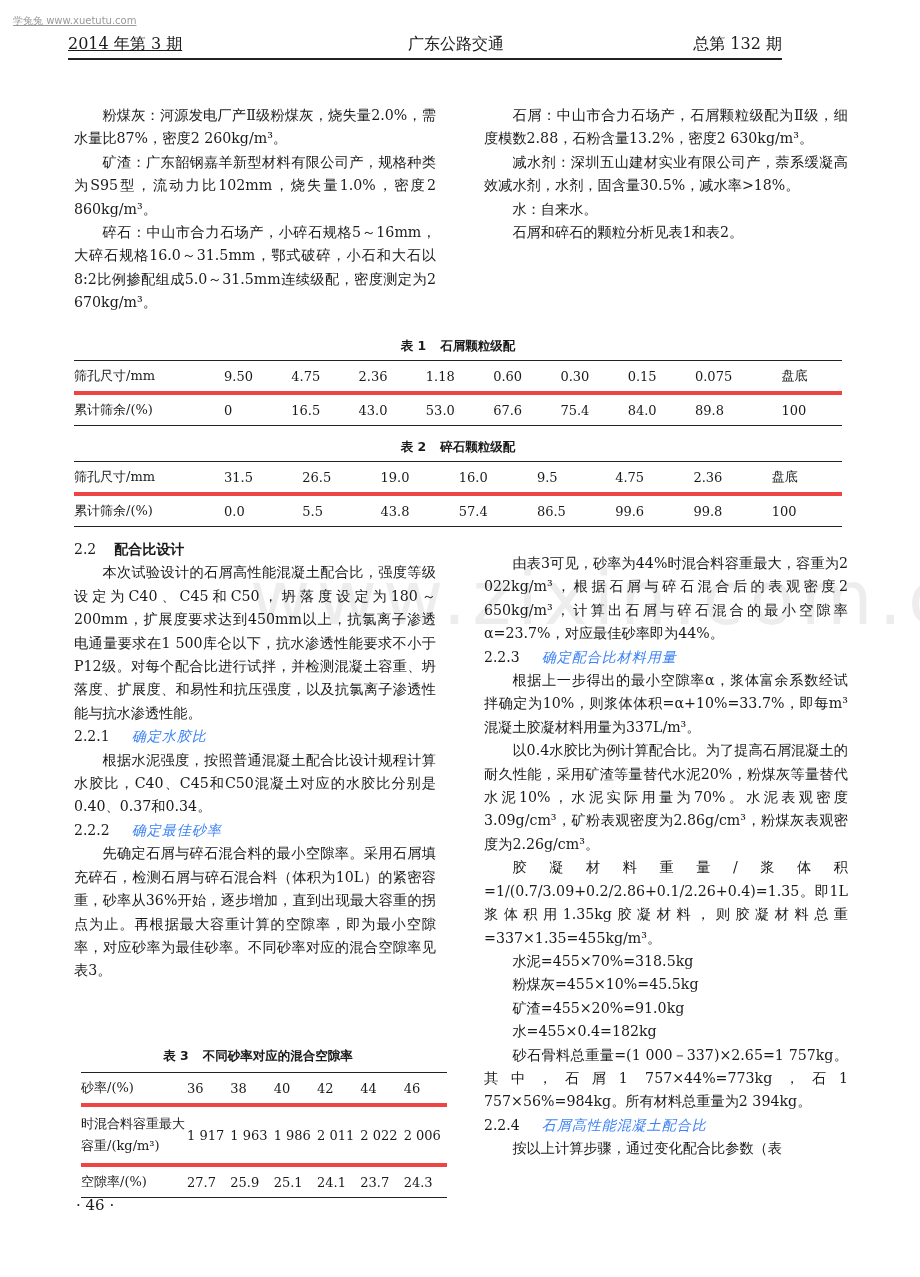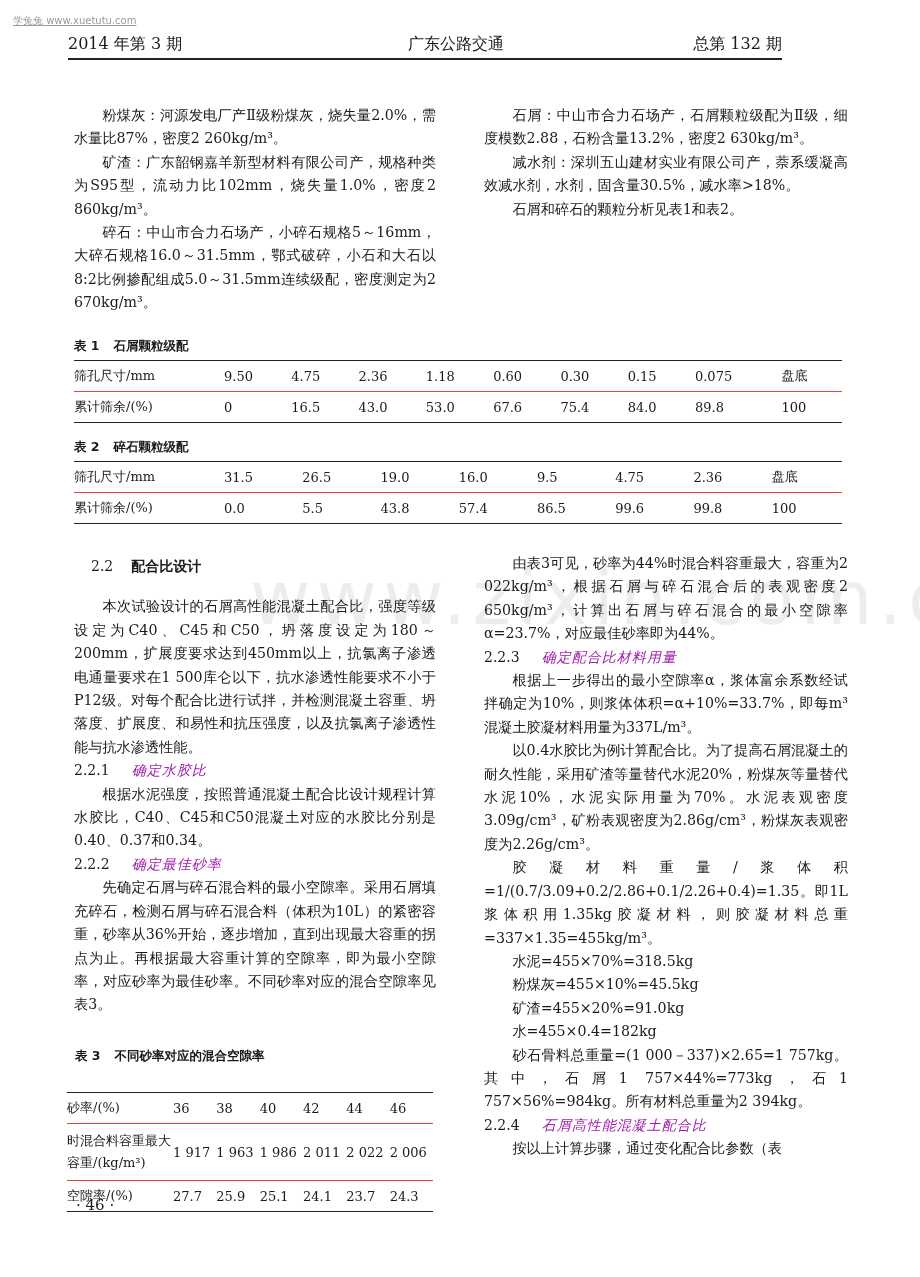--- a/index.html
+++ b/index.html
@@ -10,52 +10,52 @@
   }
   .site-mark {
     position: absolute; left: 13px; top: 14px;
     font-family: "DejaVu Sans", sans-serif; font-size: 10px; color: #9a9a9a; text-decoration: underline;
   }
   .header {
     position: absolute; left: 68px; top: 32px; width: 714px; height: 26px;
     border-bottom: 2px solid #222;
   }
   .header span { position: absolute; top: 2px; font-size: 16px; }
-  .h-left { left: 0; }
+  .h-left { left: 0; text-decoration: underline; }
   .h-center { left: 340px; text-align: center; }
   .h-right { right: 0; }
 
   .col {
     position: absolute; width: 362px; font-size: 14.2px; line-height: 23.4px;
   }
   .col-left { left: 74px; }
   .col-right { left: 484px; width: 364px; }
   .p { text-indent: 2em; margin: 0; text-align: justify; }
   .formula { margin: 0; padding-left: 2em; }
-  .sec2 { font-family: "DejaVu Sans", sans-serif; font-weight: bold; font-size: 14px; margin: 17px; }
+  .sec2 { font-family: "DejaVu Sans", sans-serif; font-weight: bold; font-size: 14px; margin: 0; }
   .sec2 .num { font-family: "DejaVu Serif", serif; font-weight: normal; margin-right: 18px; }
   .sec3 { margin: 0; font-size: 14px; }
   .sec3 .num { margin-right: 22px; }
-  .sec3 .t { font-style: italic; letter-spacing: 1px; color: #a21caf; }
+  .sec3 .t { font-style: italic; letter-spacing: 1px; color: #3b82f6; }
 
   .tbl-caption {
     position: absolute; font-family: "DejaVu Sans", sans-serif; font-weight: bold;
-    font-size: 12.5px; 
+    font-size: 12.5px; text-align: center;
   }
   .tbl-caption .num { margin-right: 14px; }
   table.grid {
     position: absolute; border-collapse: collapse; font-size: 13px;
     border-top: 1.5px solid #222; border-bottom: 1.5px solid #222;
   }
   table.grid td { text-align: left; padding: 0; height: 30px; }
-  table.grid tr + tr td { border-top: 1px solid #ef4444; }
+  table.grid tr + tr td { border-top: 4px solid #ef4444; }
   table.grid td.rh { }
   .t1 { left: 74px; top: 360px; width: 768px; }
   .t2 { left: 74px; top: 461px; width: 768px; }
-  .t3 { left: 67px; top: 1072px; width: 366px; margin-top: 20px; }
+  .t3 { left: 81px; top: 1072px; width: 366px; }
   .t3 td { height: 30px; font-size: 13px; }
   .t3 tr.tall td { height: 56px; }
   .t3 td.rh { line-height: 22px; width: 106px; }
 
   .page-num {
     position: absolute; left: 76px; top: 1196px; font-size: 15px;
   }
   .watermark {
     position: absolute; left: 250px; top: 555px;
     font-family: "DejaVu Sans", sans-serif; font-size: 74px; color: rgba(0,0,0,0.07);
@@ -76,20 +76,21 @@
 
 <div class="col col-left" style="top:104px;">
   <p class="p">粉煤灰：河源发电厂产Ⅱ级粉煤灰，烧失量2.0%，需水量比87%，密度2 260kg/m³。</p>
   <p class="p">矿渣：广东韶钢嘉羊新型材料有限公司产，规格种类为S95型，流动力比102mm，烧失量1.0%，密度2 860kg/m³。</p>
   <p class="p">碎石：中山市合力石场产，小碎石规格5～16mm，大碎石规格16.0～31.5mm，鄂式破碎，小石和大石以8:2比例掺配组成5.0～31.5mm连续级配，密度测定为2 670kg/m³。</p>
 </div>
 
 <div class="col col-right" style="top:104px;">
   <p class="p">石屑：中山市合力石场产，石屑颗粒级配为Ⅱ级，细度模数2.88，石粉含量13.2%，密度2 630kg/m³。</p>
   <p class="p">减水剂：深圳五山建材实业有限公司产，萘系缓凝高效减水剂，水剂，固含量30.5%，减水率&gt;18%。</p>
+  <p class="p">水：自来水。</p>
   <p class="p">石屑和碎石的颗粒分析见表1和表2。</p>
 </div>
 
 <div class="tbl-caption" style="left:74px; top:338px; width:768px;">
   <span class="num">表 1</span><span>石屑颗粒级配</span>
 </div>
 <table class="grid t1">
   <tbody>
       <tr>
     <td class="rh" style="width:150px">筛孔尺寸/mm</td>

